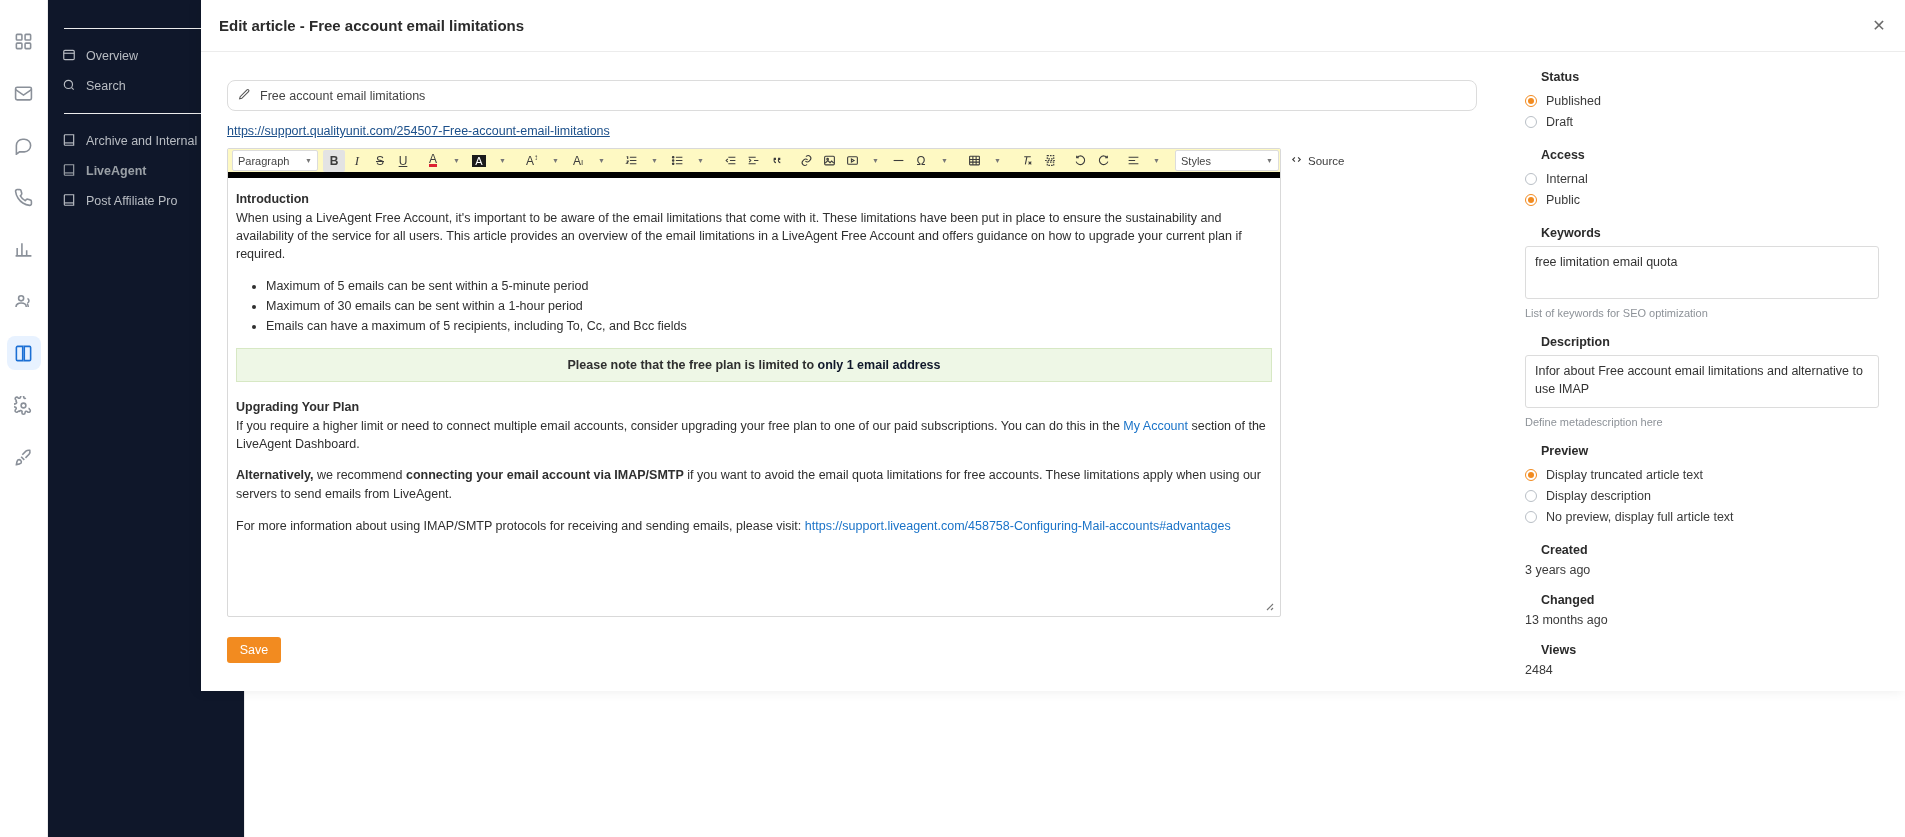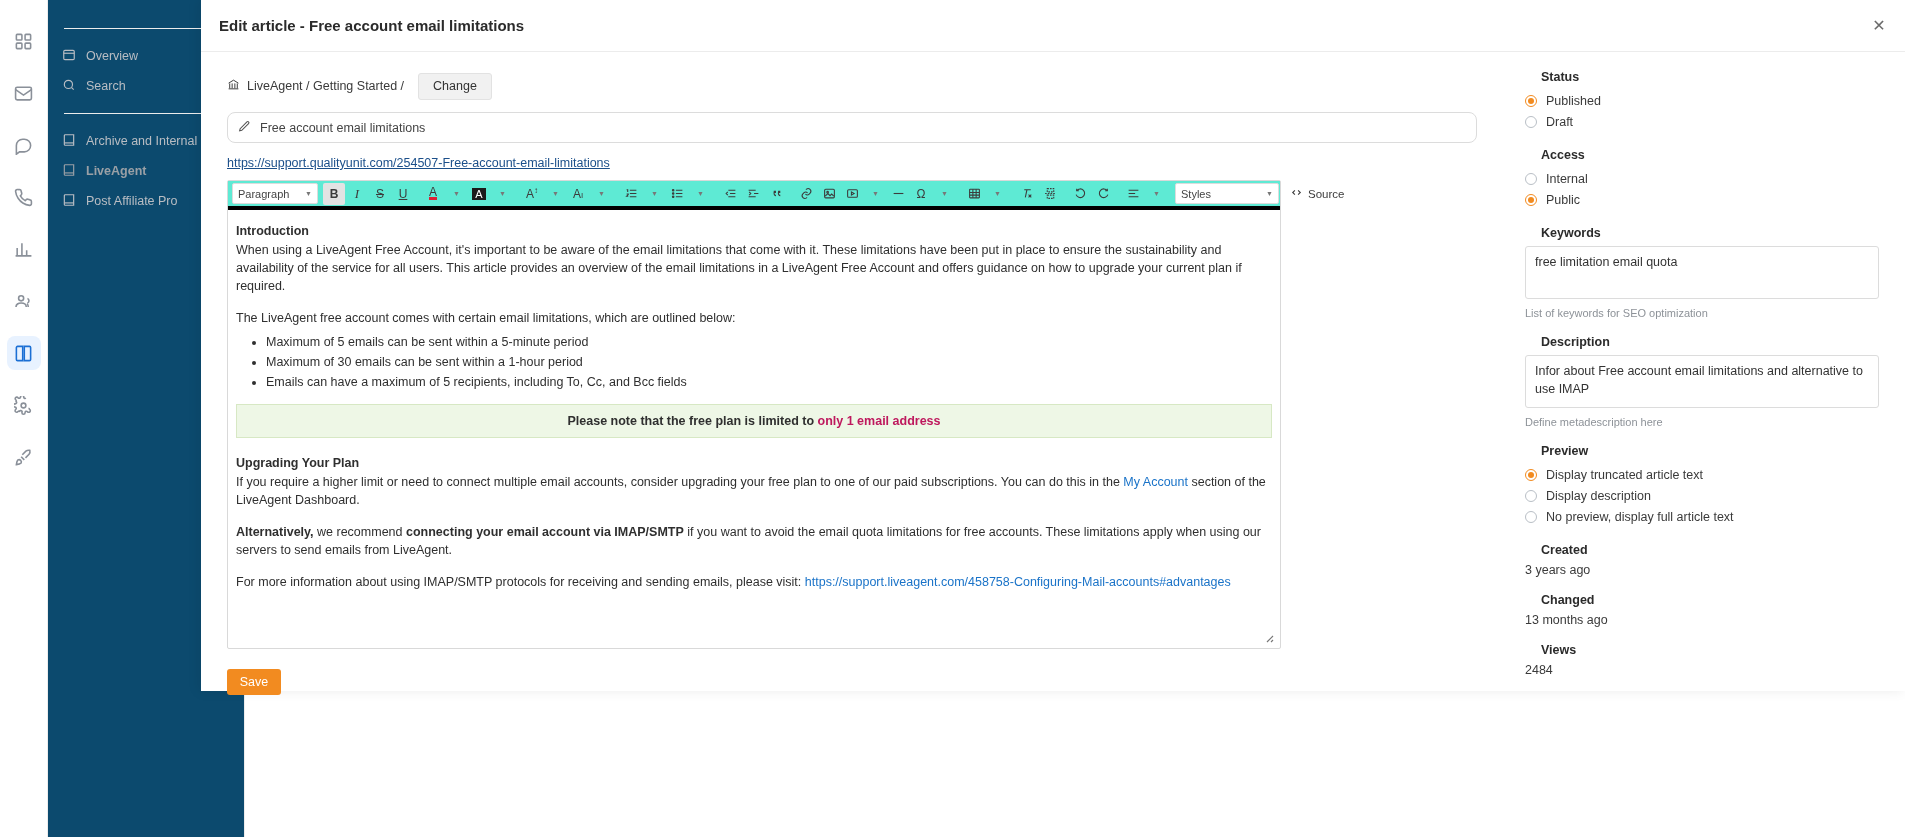--- a/index.html
+++ b/index.html
@@ -31,21 +31,21 @@
     border-radius: 8px;
     color: #8a9099;
   }
   .rail-btn.active { background: #e8f2ff; color: #1b6fd4; }
   .rail-btn svg { width: 19px; height: 19px; display: block; }
 
   
   .sidebar {
     position: absolute; left: 48px; top: 0;
     width: 197px; height: 837px;
-    background: #0c4a6e;
+    background: #0f172a;
     border-right: 1px solid #ececec;
     padding: 28px 0 0 0;
     z-index: 1;
   }
   .side-item {
     display: flex; align-items: center; gap: 10px;
     height: 30px; padding: 0 14px;
     color: #b9bdc3; font-size: 12.5px;
   }
   .side-item.selected { color: #9aa0a6; font-weight: bold; }
@@ -127,22 +127,22 @@
   
   .ck {
     border: 1px solid #d9d9d9;
     border-radius: 2px;
     width: 1054px;
   }
   .ck-toolbar {
     display: flex; align-items: center;
     flex-wrap: nowrap;
     height: 29px;
-    background: #5eead4;
-    border-bottom: 4px solid #000000;
+    background: #fef9c3;
+    border-bottom: 6px solid #000000;
     padding: 0 4px;
     gap: 1px;
   }
   .tb-select {
     display: flex; align-items: center; justify-content: space-between;
     height: 21px; min-width: 86px;
     border: 1px solid #dcdcdc; background: #fff;
     border-radius: 2px; font-size: 11px; color: #444;
     padding: 0 5px; margin-right: 4px;
   }
@@ -180,21 +180,21 @@
   .notebox {
     background: #eef7e6;
     border: 1px solid #d7e8c4;
     text-align: center;
     padding: 7px 0;
     font-weight: bold;
     font-size: 12.5px;
     margin: 6px 0 16px 0;
   }
   .lnk { color: #1a73c8; }
-  .lnk-green { color: #be185d; }
+  .lnk-green { color: #0f172a; }
   .resize-handle {
     position: absolute; right: 6px; bottom: 6px;
     width: 12px; height: 12px; color: #777;
   }
 
   .save-btn {
     margin-top: 20px;
     width: 54px; height: 26px;
     background: #f28b20;
     color: #fff;
@@ -360,33 +360,20 @@
 
     <div class="modal-header">
       <div class="modal-title">Edit article - Free account email limitations</div>
       <div class="modal-close">✕</div>
     </div>
 
     <div class="modal-body">
 
       <div class="editor-col">
 
-        <div class="crumb-row">
-          <div class="crumb">
-            <span>
-              <svg viewBox="0 0 24 24" fill="none" stroke="currentColor" stroke-width="1.8">
-                  <path d="M3 9.5 12 4l9 5.5"></path>
-                  <path d="M5 10v9M9.5 10v9M14.5 10v9M19 10v9"></path>
-                  <path d="M3 20h18"></path>
-                </svg>
-            </span>
-            <span>LiveAgent / Getting Started /</span>
-          </div>
-          <div class="change-btn">Change</div>
-        </div>
 
         <div class="title-input">
           <span>
             <svg viewBox="0 0 24 24" fill="none" stroke="currentColor" stroke-width="2">
                 <path d="M16.5 3.5a2.1 2.1 0 0 1 3 3L7 19l-4 1 1-4z"></path>
               </svg>
           </span>
           <span>Free account email limitations</span>
         </div>
 
@@ -568,21 +555,20 @@
             </div>
           </div>
 
           <div class="ck-content">
             <div class="blk">
               <p class="h">Introduction</p>
               <p>When using a LiveAgent Free Account, it's important to be aware of the email limitations that come with it. These limitations have been put in place to ensure the sustainability and availability of the service for all users. This article provides an overview of the email limitations in a LiveAgent Free Account and offers guidance on how to upgrade your current plan if required.</p>
             </div>
 
             <div class="blk">
-              <p>The LiveAgent free account comes with certain email limitations, which are outlined below:</p>
               <ul>
                 <li>Maximum of 5 emails can be sent within a 5-minute period</li>
                 <li>Maximum of 30 emails can be sent within a 1-hour period</li>
                 <li>Emails can have a maximum of 5 recipients, including To, Cc, and Bcc fields</li>
               </ul>
             </div>
 
             <div class="notebox">
               <span>Please note that the free plan is limited to </span><span class="lnk-green">only 1 email address</span>
             </div>

